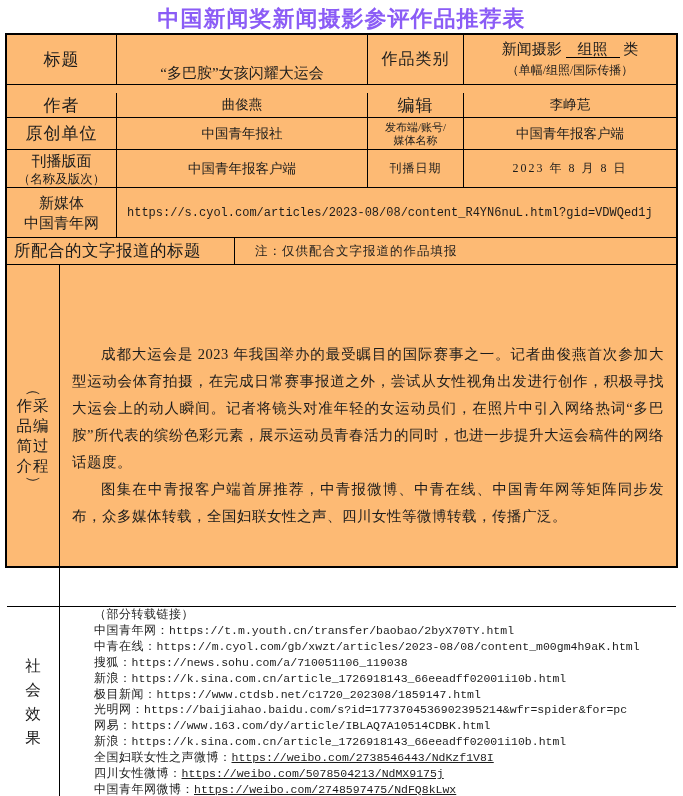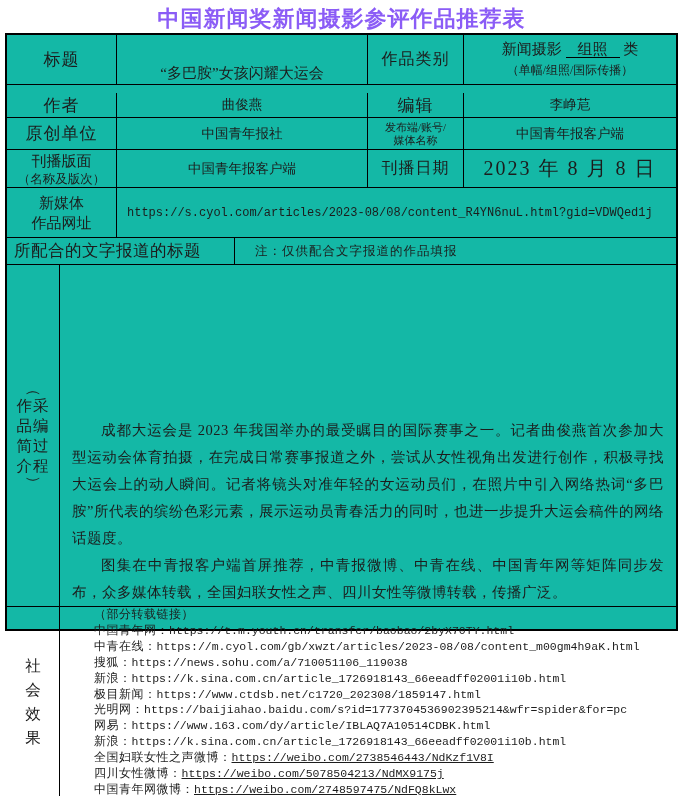--- a/index.html
+++ b/index.html
@@ -6,38 +6,38 @@
   html,body { width: 683px; height: 796px; background: #ffffff; }
   body { position: relative; font-family: "Liberation Serif", serif; color: #1c1c1c; }
 
   .doc-title {
     position: absolute; top: 4px; left: 0; width: 683px;
     text-align: center; font-family: "Liberation Sans", sans-serif;
     font-weight: bold; font-size: 22px; letter-spacing: 1px; color: #8b5cf6;
   }
 
   .tbl {
-    position: absolute; left: 5px; top: 33px; width: 673px; height: 598px;
-    border: 2px solid #000; display: flex; flex-direction: column; background: #14b8a6;
+    position: absolute; left: 5px; top: 33px; width: 673px; height: 535px;
+    border: 2px solid #000; display: flex; flex-direction: column; background: #fdba74;
   }
   .row { display: flex; border-bottom: 1.5px solid #000; flex-shrink: 0; }
   .row:last-child { border-bottom: none; flex: 1; }
   .cell { border-right: 1.5px solid #000; display: flex; flex-direction: column; align-items: center; justify-content: center; overflow: hidden; }
   .cell:last-child { border-right: none; }
 
   
   .c1 { width: 110px; } .c2 { width: 251px; } .c3 { width: 96px; } .c4 { flex: 1; }
 
   .r1 { height: 50px; } .r2 { height: 25px; margin-top: 8px; } .r3 { height: 32px; }
   .r4 { height: 38px; } .r5 { height: 50px; } .r6 { height: 27px; }
   .r7 { height: 342px; }
 
   .lbl { font-size: 17px; letter-spacing: 1px; }
   .val { font-size: 13.5px; }
-  .val-lg { font-size: 20px; letter-spacing: 2px; }
+  .val-lg { font-size: 12px; letter-spacing: 2px; }
 
   .cat-line1 { font-size: 15px; }
   .cat-underline { border-bottom: 1.2px solid #000; padding: 0 12px; }
   .cat-line2 { font-size: 12px; margin-top: 3px; }
 
   .two-line-sm { font-size: 11px; line-height: 13px; text-align: center; }
   .lbl-sub { font-size: 12.5px; margin-top: 1px; }
   .lbl-15 { font-size: 15px; line-height: 20px; }
 
   .url-cell { align-items: flex-start; justify-content: center; }
@@ -47,21 +47,21 @@
   .r6 .lbl-wide { font-size: 16.5px; padding-left: 7px; letter-spacing: 0.5px; white-space: nowrap; }
   .r6 .note-cell { align-items: flex-start; }
   .note-text { font-size: 12.5px; padding-left: 20px; letter-spacing: 1px; }
 
   .side { width: 53px; align-items: center; justify-content: center; }
   .v-label { display: flex; flex-direction: column; align-items: center; }
   .v-paren { font-size: 15px; transform: rotate(90deg); height: 14px; line-height: 14px; }
   .v-pair { font-size: 15.5px; line-height: 20px; letter-spacing: 1px; }
   .v-char { font-size: 15.5px; line-height: 24px; }
 
-  .intro-cell { flex: 1; justify-content: flex-end; align-items: stretch; }
+  .intro-cell { flex: 1; justify-content: center; align-items: stretch; }
   .intro-cell p {
     font-size: 14.5px; line-height: 27px; text-align: justify;
     text-indent: 2em; padding: 0 12px; letter-spacing: 0.5px;
   }
 
   .effect-cell { flex: 1; align-items: stretch; justify-content: center; }
   .effect-lines { padding-left: 34px; }
   .effect-line { font-size: 12px; line-height: 15.9px; white-space: nowrap; }
   .effect-line .pfx { letter-spacing: 0.5px; }
   .effect-line .lnk { font-family: "Liberation Mono", monospace; font-size: 11.5px; }
@@ -129,31 +129,31 @@
 
   <div class="row r4">
     <div class="cell c1">
       <div class="lbl-15">刊播版面</div>
       <div class="lbl-sub" style="line-height:14px;">（名称及版次）</div>
     </div>
     <div class="cell c2">
       <span class="val">中国青年报客户端</span>
     </div>
     <div class="cell c3">
-      <span class="lbl" style="font-size:16px;">刊播日期</span>
+      <span class="lbl" style="font-size:12px;">刊播日期</span>
     </div>
     <div class="cell c4">
       <span class="val-lg">2023 年 8 月 8 日</span>
     </div>
   </div>
 
   <div class="row r5">
     <div class="cell c1">
       <div class="lbl-15">新媒体</div>
-      <div class="lbl-15">作品网址</div>
+      <div class="lbl-15">中国青年网</div>
     </div>
     <div class="cell c4 url-cell">
       <span class="url-text">https://s.cyol.com/articles/2023-08/08/content_R4YN6nuL.html?gid=VDWQed1j</span>
     </div>
   </div>
 
   <div class="row r6">
     <div class="cell head-cell">
       <span class="lbl-wide">所配合的文字报道的标题</span>
     </div>

